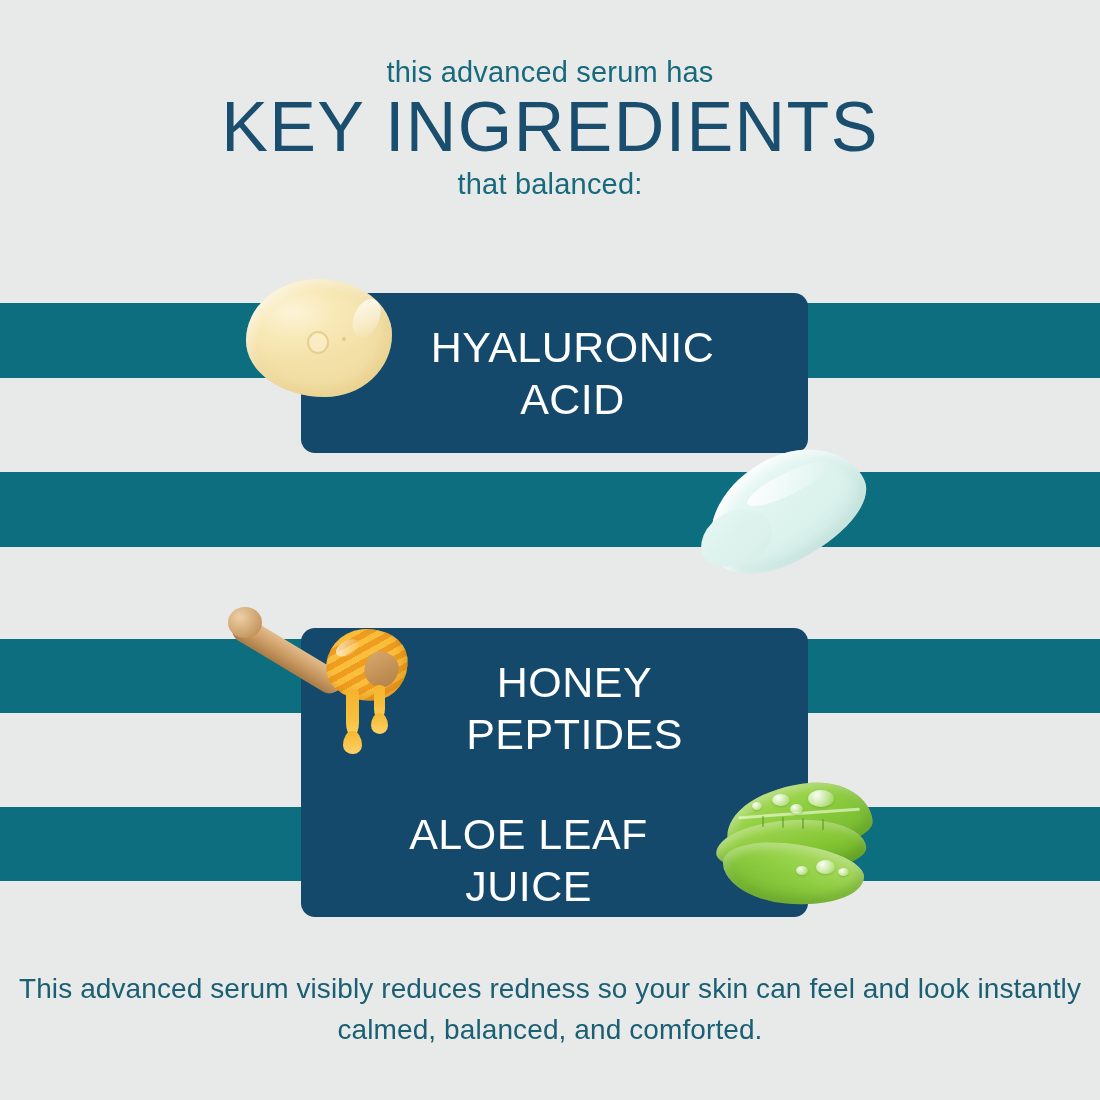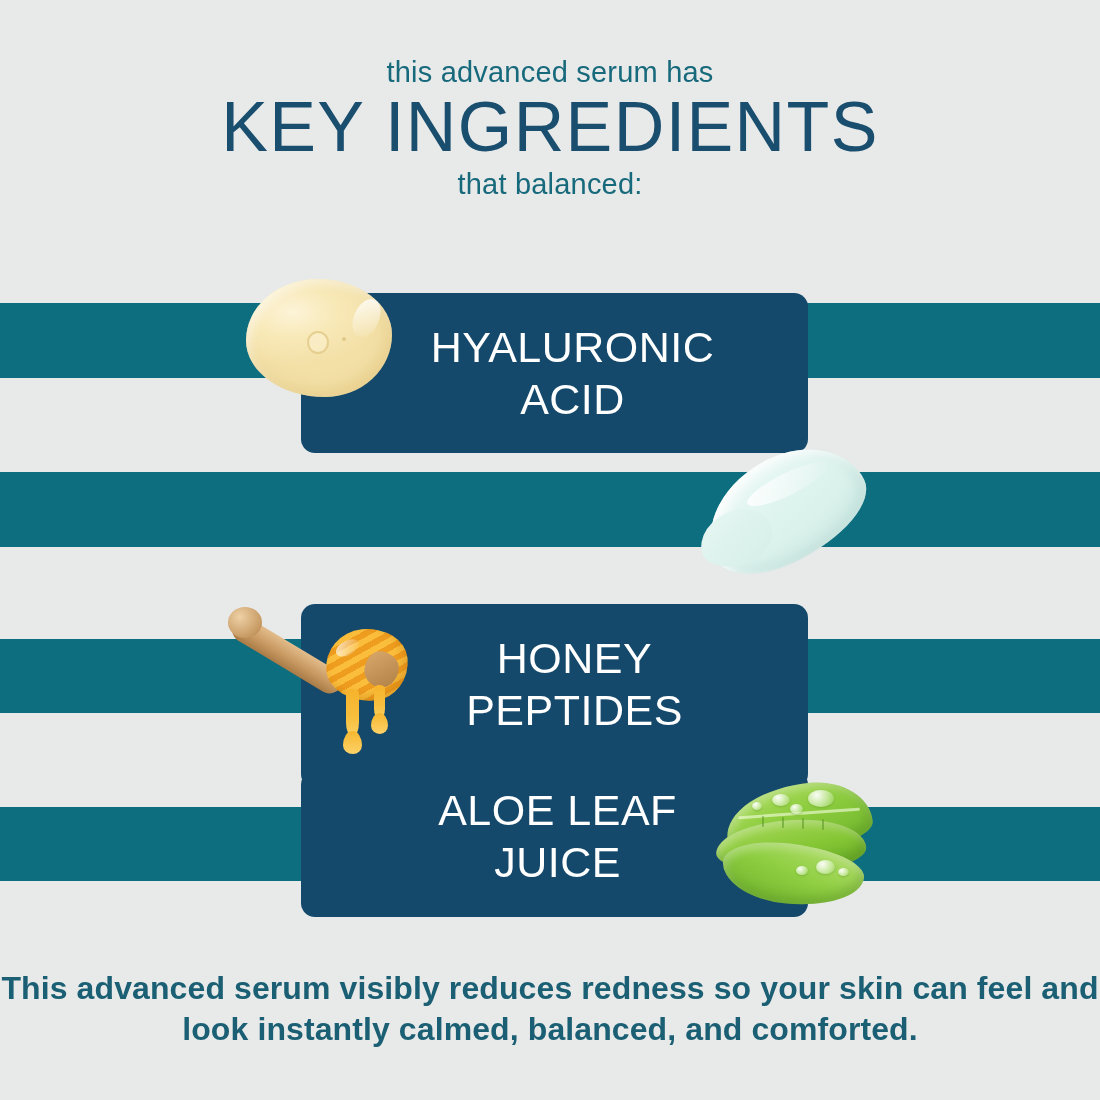--- a/index.html
+++ b/index.html
@@ -88,25 +88,25 @@
     font-weight: 300;
     white-space: pre-line;
   }
 
   .card.c1 { top: 265px; height: 160px; margin-top: 28px; }
   .card.c1 .label { top: 28px; padding-left: 36px; width: 471px; }
 
   .card.c2 { top: 437px; height: 148px; }
   .card.c2 .label { top: 28px; padding-right: 50px; width: 457px; }
 
-  .card.c3 { top: 604px; height: 184px; }
+  .card.c3 { top: 628px; height: 184px; }
   .card.c3 .label { top: 28px; padding-left: 40px; width: 467px; }
 
   .card.c4 { top: 771px; height: 146px; }
-  .card.c4 .label { top: 13px; padding-right: 52px; width: 455px; padding-left: 29px; }
+  .card.c4 .label { top: 37px; padding-right: 52px; width: 455px; }
 
   
   .ha-blob {
     position: absolute;
     left: 246px;
     top: 279px;
     width: 146px;
     height: 118px;
     z-index: 5;
   }
@@ -367,24 +367,24 @@
   .footer {
     position: absolute;
     top: 968px;
     left: 0;
     width: 1100px;
     text-align: center;
     z-index: 4;
   }
   .footer p {
     margin: 0;
-    font-size: 32px;
+    font-size: 28px;
     line-height: 41px;
     color: #1a5f73;
-    font-weight: 700;
+    font-weight: 400;
     letter-spacing: 0.1px;
   }
 </style>
 </head>
 <body>
 
 <div id="page">
 
   <div class="stripe s1"></div>
   <div class="stripe s2"></div>

